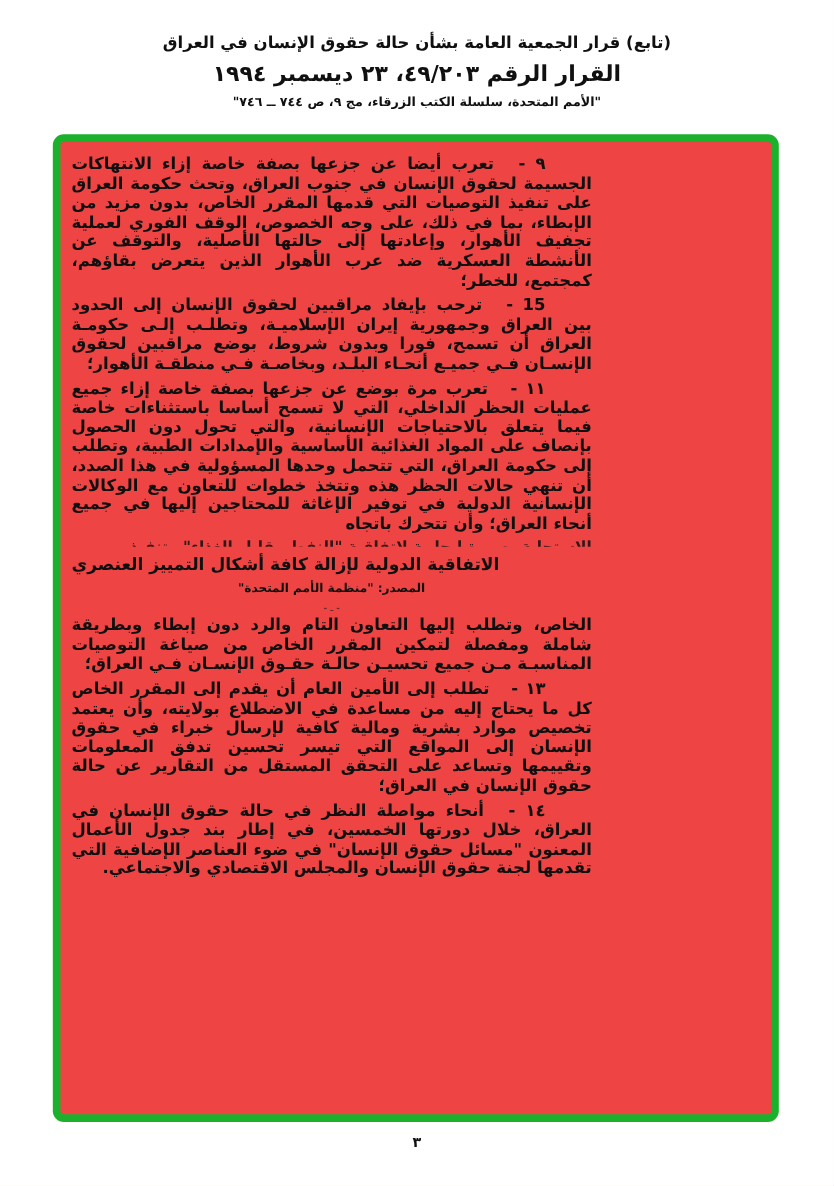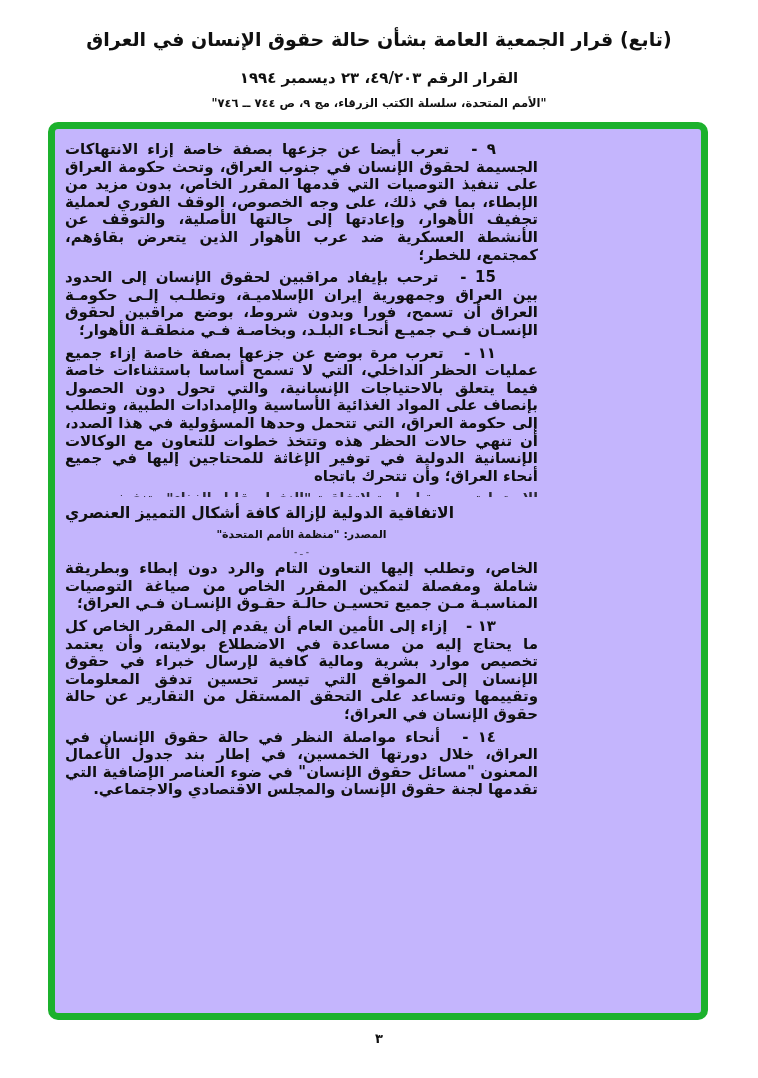--- a/index.html
+++ b/index.html
@@ -21,44 +21,44 @@
   
   .doc-header {
     position: absolute;
     top: 28px;
     left: 0;
     width: 100%;
     text-align: center;
     font-weight: bold;
   }
   .doc-header .h-line1 {
-    font-size: 19px;
+    font-size: 15px;
     line-height: 22px;
-    margin-bottom: 18px;
+    margin-bottom: 7px;
   }
   .doc-header .h-line2 {
-    font-size: 15px;
+    font-size: 20px;
     line-height: 20px;
     margin-bottom: 8px;
   }
   .doc-header .h-line3 {
     font-size: 11.5px;
     line-height: 14px;
   }
 
   
   .frame {
     position: absolute;
     left: 48px;
     top: 122px;
     width: 646px;
     height: 884px;
     border: 7px solid #1cb12d;
     border-radius: 10px;
-    background: #c4b5fd;
+    background: #ef4444;
   }
 
   
   .text-col {
     position: absolute;
     left: 10px;
     top: 12px;
     width: 473px;
     direction: rtl;
     text-align: justify;
@@ -167,21 +167,21 @@
       </div>
 
       <h2 class="section-title">الاتفاقية الدولية لإزالة كافة أشكال التمييز العنصري</h2>
       <div class="section-source">المصدر:  "منظمة الأمم المتحدة"</div>
       <div class="artifact-marks">- ـ -</div>
 
       <p class="cont-para">الخاص، وتطلب إليها التعاون التام والرد دون إبطاء وبطريقة شاملة ومفصلة لتمكين المقرر الخاص من صياغة التوصيات المناسبـة مـن جميع تحسيـن حالـة حقـوق الإنسـان فـي العراق؛</p>
 
       <p class="para">
         <span class="pnum">١٣ -</span>
-        <span class="lead">إزاء</span>
+        <span class="lead">تطلب</span>
         <span>إلى الأمين العام أن يقدم إلى المقرر الخاص كل ما يحتاج إليه من مساعدة في الاضطلاع بولايته، وأن يعتمد تخصيص موارد بشرية ومالية كافية لإرسال خبراء في حقوق الإنسان إلى المواقع التي تيسر تحسين تدفق المعلومات وتقييمها وتساعد على التحقق المستقل من التقارير عن حالة حقوق الإنسان في العراق؛</span>
       </p>
 
       <p class="para">
         <span class="pnum">١٤ -</span>
         <span class="lead">أنحاء</span>
         <span>مواصلة النظر في حالة حقوق الإنسان في العراق، خلال دورتها الخمسين، في إطار بند جدول الأعمال المعنون "مسائل حقوق الإنسان" في ضوء العناصر الإضافية التي تقدمها لجنة حقوق الإنسان والمجلس الاقتصادي والاجتماعي.</span>
       </p>
 
     </div>

